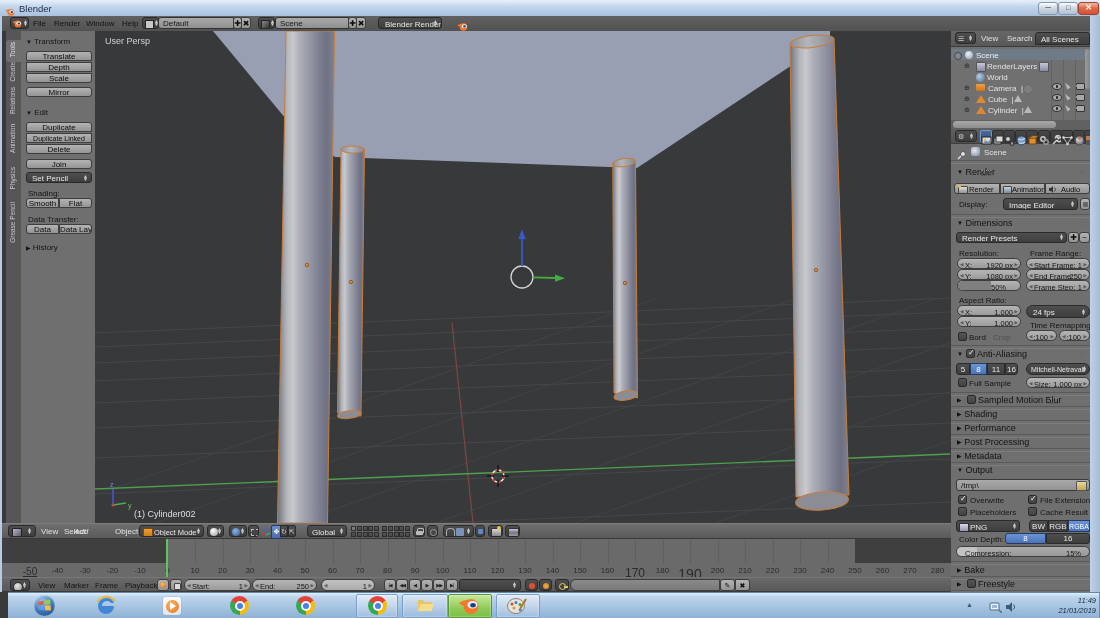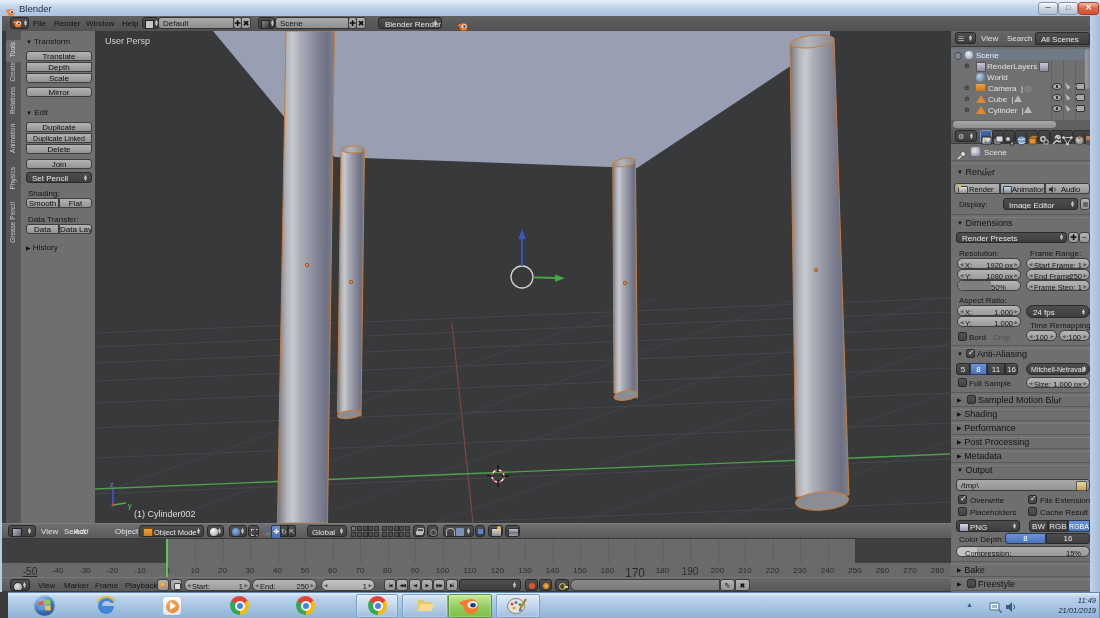--- a/index.html
+++ b/index.html
@@ -359,21 +359,21 @@
         <div class="a" style="left: 401px; top: 3px; width: 24px; text-align: center; font-size: 8px; color: rgb(43, 43, 43);">90</div>
         <div class="a" style="left: 428.5px; top: 3px; width: 24px; text-align: center; font-size: 8px; color: rgb(43, 43, 43);">100</div>
         <div class="a" style="left: 456px; top: 3px; width: 24px; text-align: center; font-size: 8px; color: rgb(43, 43, 43);">110</div>
         <div class="a" style="left: 483.5px; top: 3px; width: 24px; text-align: center; font-size: 8px; color: rgb(43, 43, 43);">120</div>
         <div class="a" style="left: 511px; top: 3px; width: 24px; text-align: center; font-size: 8px; color: rgb(43, 43, 43);">130</div>
         <div class="a" style="left: 538.5px; top: 3px; width: 24px; text-align: center; font-size: 8px; color: rgb(43, 43, 43);">140</div>
         <div class="a" style="left: 566px; top: 3px; width: 24px; text-align: center; font-size: 8px; color: rgb(43, 43, 43);">150</div>
         <div class="a" style="left: 593.5px; top: 3px; width: 24px; text-align: center; font-size: 8px; color: rgb(43, 43, 43);">160</div>
         <div class="a" style="left: 621px; top: 3px; width: 24px; text-align: center; font-size: 12px; color: rgb(43, 43, 43);">170</div>
         <div class="a" style="left: 648.5px; top: 3px; width: 24px; text-align: center; font-size: 8px; color: rgb(43, 43, 43);">180</div>
-        <div class="a" style="left: 676px; top: 3px; width: 24px; text-align: center; font-size: 10px; color: rgb(43, 43, 43);">190</div>
+        <div class="a" style="left: 676px; top: 3px; width: 24px; text-align: center; font-size: 14px; color: rgb(43, 43, 43);">190</div>
         <div class="a" style="left: 703.5px; top: 3px; width: 24px; text-align: center; font-size: 8px; color: rgb(43, 43, 43);">200</div>
         <div class="a" style="left: 731px; top: 3px; width: 24px; text-align: center; font-size: 8px; color: rgb(43, 43, 43);">210</div>
         <div class="a" style="left: 758.5px; top: 3px; width: 24px; text-align: center; font-size: 8px; color: rgb(43, 43, 43);">220</div>
         <div class="a" style="left: 786px; top: 3px; width: 24px; text-align: center; font-size: 8px; color: rgb(43, 43, 43);">230</div>
         <div class="a" style="left: 813.5px; top: 3px; width: 24px; text-align: center; font-size: 8px; color: rgb(43, 43, 43);">240</div>
         <div class="a" style="left: 841px; top: 3px; width: 24px; text-align: center; font-size: 8px; color: rgb(43, 43, 43);">250</div>
         <div class="a" style="left: 868.5px; top: 3px; width: 24px; text-align: center; font-size: 8px; color: rgb(43, 43, 43);">260</div>
         <div class="a" style="left: 896px; top: 3px; width: 24px; text-align: center; font-size: 8px; color: rgb(43, 43, 43);">270</div>
         <div class="a" style="left: 923.5px; top: 3px; width: 24px; text-align: center; font-size: 8px; color: rgb(43, 43, 43);">280</div>
       </div>

